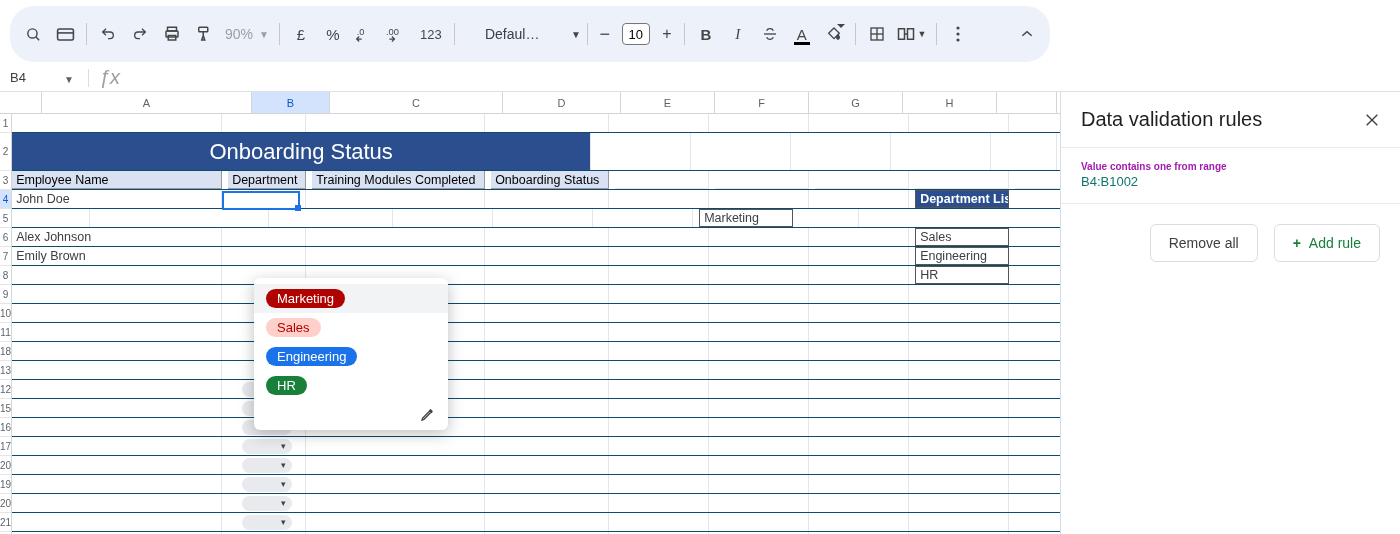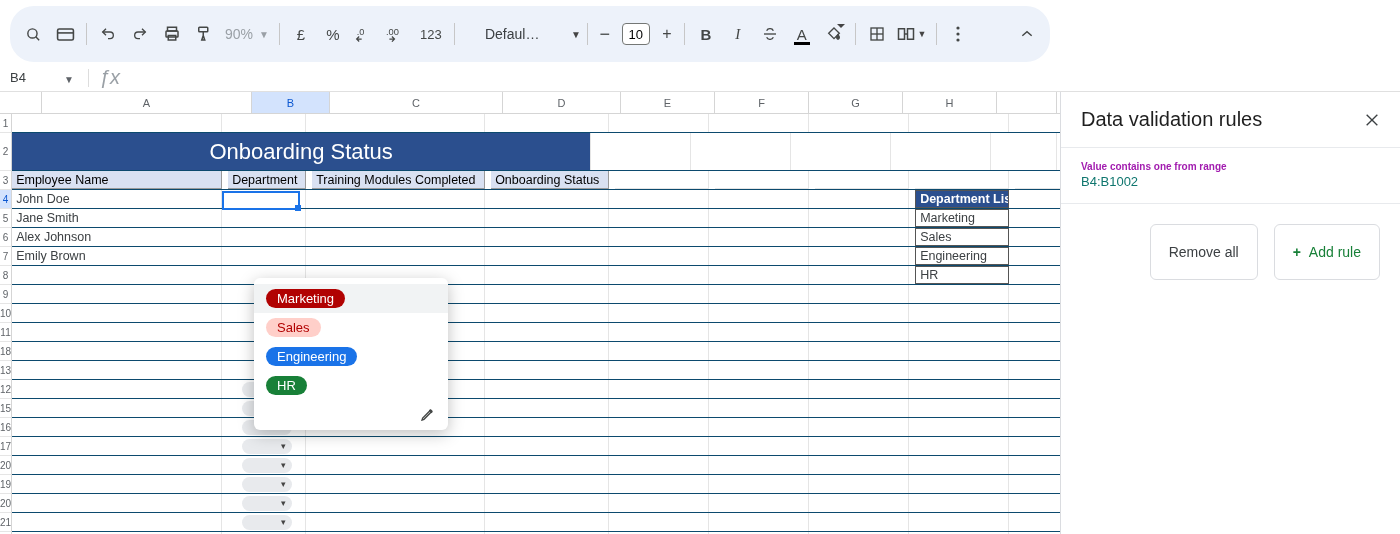--- a/index.html
+++ b/index.html
@@ -225,21 +225,21 @@
   .sp-rule{
     padding:12px 20px 14px; border-bottom:1px solid #e8eaed;
   }
   .sp-rule .t1{ font-size:10px; font-weight:600; color:#a21caf; line-height:1.35;}
   .sp-rule .t2{ font-size:13px; color:#0f766e; }
   .sp-actions{
     display:flex; gap:16px; justify-content:flex-end;
     padding:20px;
   }
   .btn{
-    height:56px; padding:0 18px; border-radius:6px;
+    height:38px; padding:0 18px; border-radius:6px;
     border:1px solid #dadce0; background:#fff;
     display:flex; align-items:center; gap:8px;
     font-size:14px; color:#3c4043;
   }
   .btn.add{ color:#188038; border-color:#dadce0;}
   .btn.add .plus{ color:#188038; font-weight:bold;}
 
   svg{ display:block; }
 </style>
 </head>
@@ -456,21 +456,20 @@
           <div class="cell cC"></div>
           <div class="cell cD"></div>
           <div class="cell cE"></div>
           <div class="cell cF"></div>
           <div class="cell cG"></div>
           <div class="cell cH deptlist-header">Department List</div>
           <div class="cell cI"></div>
         </div>
 
         <div class="row">
-          <div class="cell cA">Jane Smith</div>
           <div class="cell cB"></div>
           <div class="cell cC"></div>
           <div class="cell cD"></div>
           <div class="cell cE"></div>
           <div class="cell cF"></div>
           <div class="cell cG"></div>
           <div class="cell cH deptlist-cell">Marketing</div>
           <div class="cell cI"></div>
         </div>
 

